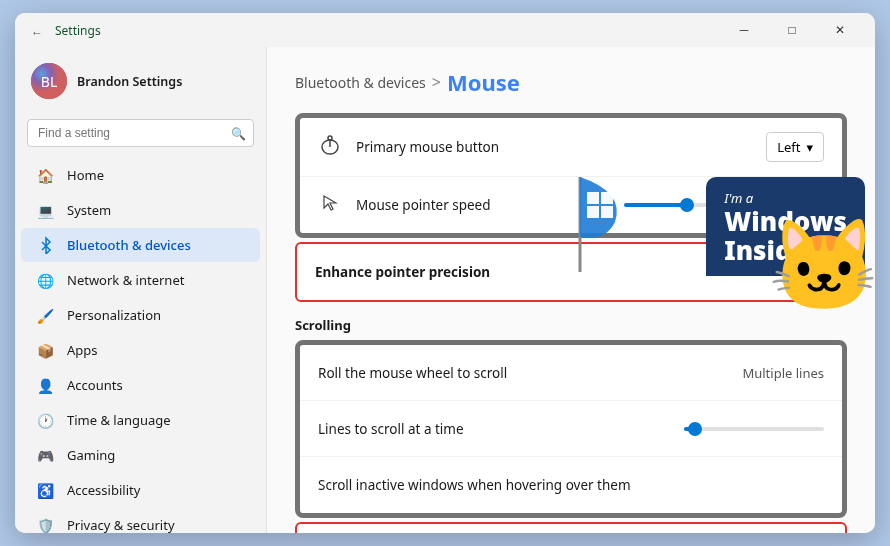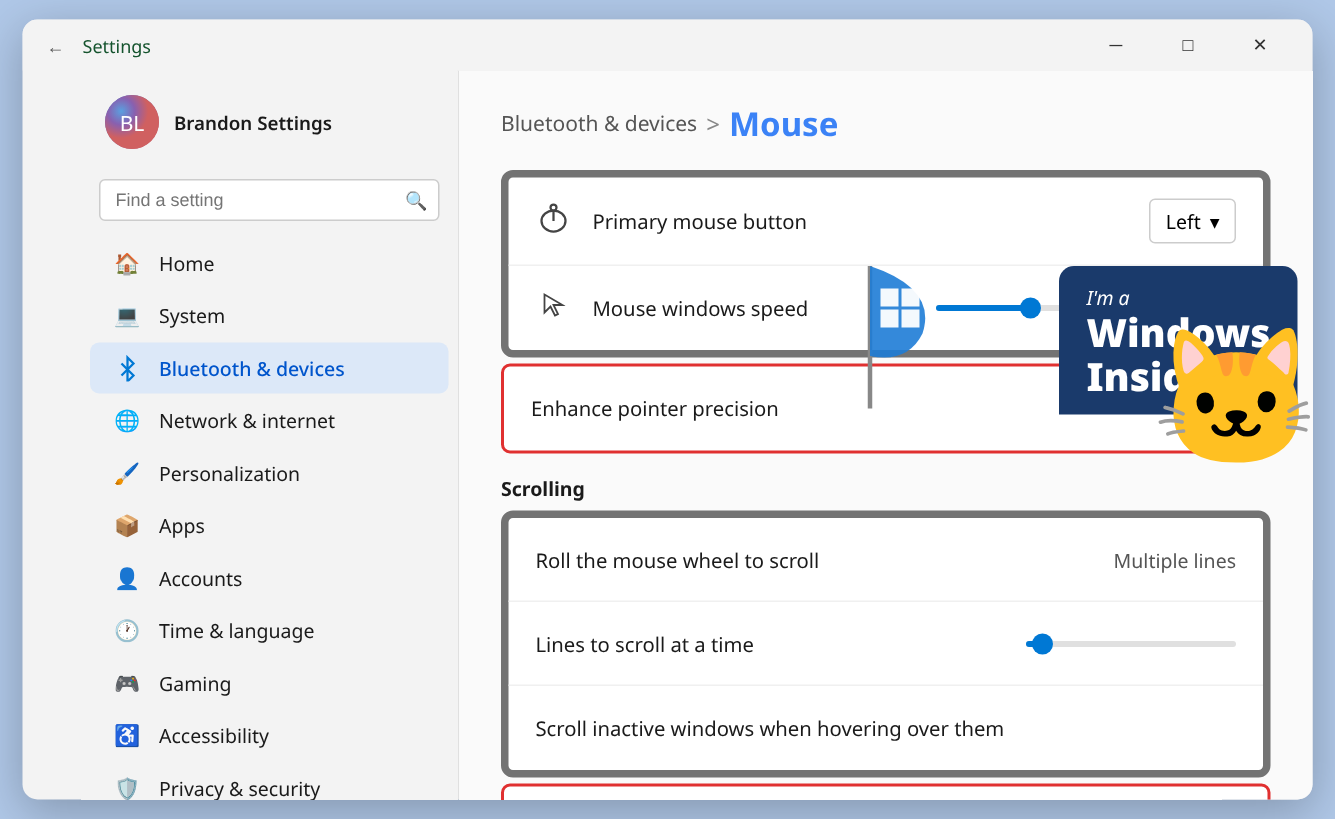--- a/index.html
+++ b/index.html
@@ -52,21 +52,20 @@
       border: none; background: transparent;
       cursor: pointer; font-size: 12px; color: #333;
       display: flex; align-items: center; justify-content: center;
       border-radius: 4px;
     }
 
     .content-area {
       display: flex;
       flex: 1;
       overflow: hidden;
-      padding-left: 39px;
     }
 
     
     .sidebar {
       width: 252px;
       background: #f3f3f3;
       flex-shrink: 0;
       display: flex;
       flex-direction: column;
       padding: 8px 0;
@@ -218,20 +217,21 @@
       margin: 14px 0 6px;
     }
     .highlighted-row {
       border: 2px solid #e03030;
       border-radius: 6px;
       background: white;
       margin-bottom: 4px;
     }
     .highlighted-row .settings-row {
       border-bottom: none;
+      font-weight: bold;
     }
 
     
     .insider-overlay {
       position: absolute;
       right: 0; top: 130px;
       width: 340px;
       pointer-events: none;
       z-index: 10;
     }
@@ -359,21 +359,21 @@
             </div>
           </div>
         </div>
 
         <div class="settings-row">
           <div class="row-icon">
             <svg width="16" height="18" viewBox="0 0 16 18" fill="none" stroke="#444" stroke-width="1.5">
               <polygon points="2,2 2,14 6,10 9,16 11,15 8,9 14,9" stroke="#444" stroke-width="1.2" fill="none"></polygon>
             </svg>
           </div>
-          <span class="row-label">Mouse windows speed</span>
+          <span class="row-label">Mouse pointer speed</span>
           <div class="row-control">
             <div class="slider-container">
               <div class="slider-track">
                 <div class="slider-fill"></div>
                 <div class="slider-thumb"></div>
               </div>
             </div>
           </div>
         </div>
       </div>

